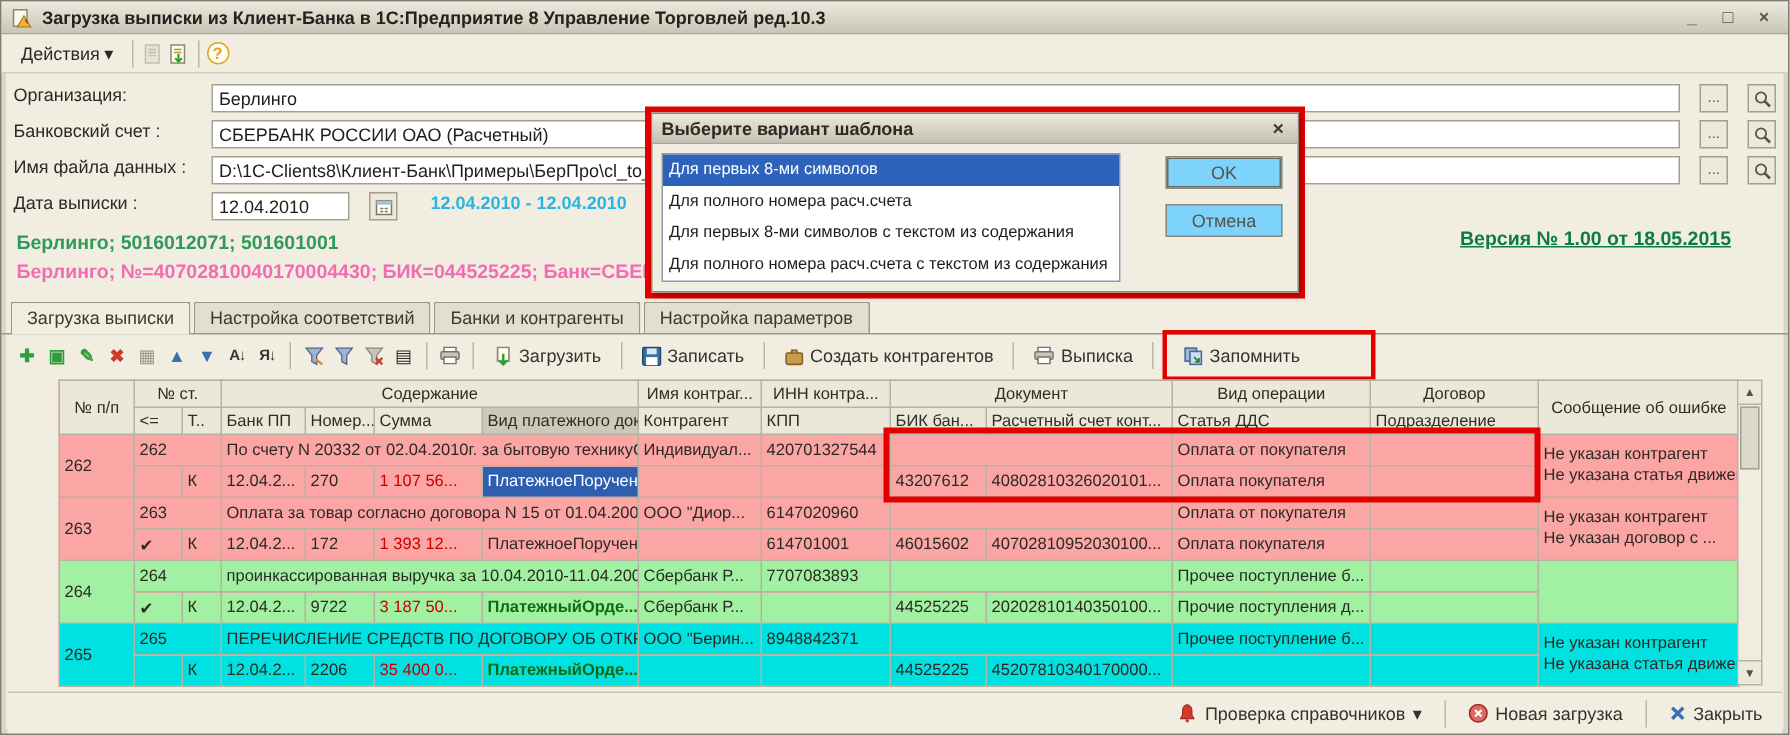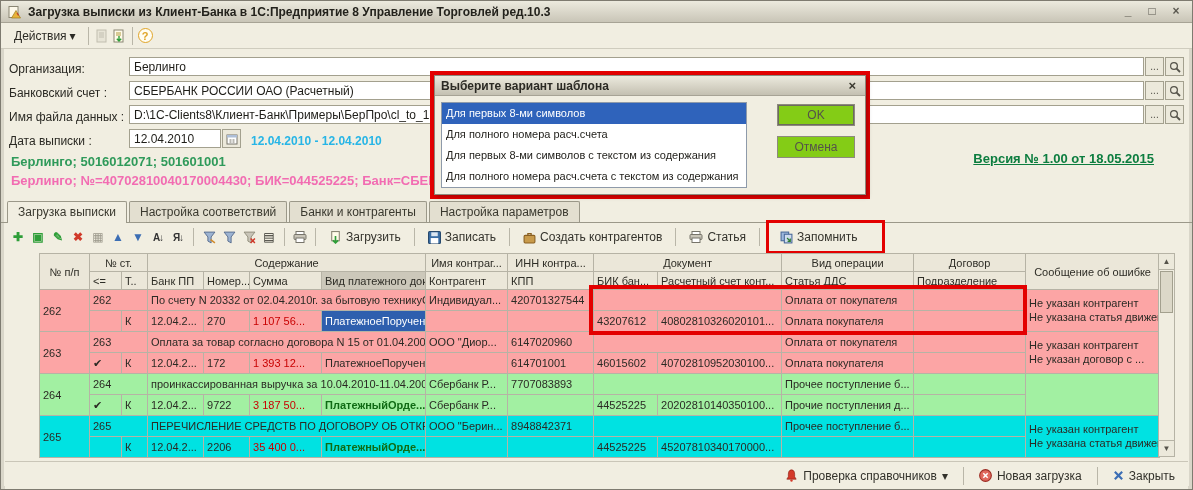--- a/index.html
+++ b/index.html
@@ -21,21 +21,21 @@
   .menubar { height:26px; display:flex; align-items:center; gap:1px; padding:0 6px;
     border-bottom:1px solid #cfccbe; background:#f1eee1; }
   .menu-btn { display:flex; align-items:center; gap:3px; padding:2px 6px; border:1px solid transparent; }
   .tb-sep { width:1px; height:18px; background:#b9b6a8; margin:0 4px; }
   .mini-icon { display:inline-flex; width:16px; height:16px; align-items:center; justify-content:center; }
   .help-badge { width:15px; height:15px; border-radius:50%; border:1.5px solid #e0a427;
     color:#e0a427; font-weight:bold; font-size:11px; display:inline-flex; align-items:center; justify-content:center; background:#fffdf2; }
 
   
   .form-area { position:relative; height:152px; padding:7px 8px 0 8px; }
-  .frow { display:flex; align-items:flex-end; height:20px; margin-bottom:4px; }
+  .frow { display:flex; align-items:flex-start; height:20px; margin-bottom:4px;gap:12px; }
   .frow label { width:120px; font-size:12px; color:#2b2a24; }
   .field { height:19px; background:#fff; border:1px solid #a3a08e; padding:1px 4px; font-size:12px;
     font-family:"Liberation Sans",sans-serif; color:#1e1d18; }
   .field.wide { flex:1; }
   .btn-sq { width:19px; height:19px; border:1px solid #a3a08e; background:#ece9db;
     display:inline-flex; align-items:center; justify-content:center; font-size:10px; color:#55534a; margin-left:1px; }
   .date-range { color:#27b5e6; font-weight:bold; margin-left:10px; font-size:12px; }
   .org-info { color:#2f9a5a; font-weight:bold; font-size:13px; margin:6px 0 4px 2px; }
   .bank-info { color:#f26cb2; font-weight:bold; font-size:13px; margin-left:2px; white-space:nowrap; overflow:hidden; }
   .version-link { position:absolute; right:38px; top:102px; color:#0c7d3f; font-weight:bold;
@@ -51,21 +51,21 @@
   .tab-toolbar { height:28px; display:flex; align-items:center; gap:2px; padding:0 4px 0 8px; overflow:visible; }
   .ticon { display:inline-flex; width:18px; height:18px; align-items:center; justify-content:center;
     font-size:12px; border:1px solid transparent; }
   .g { color:#2e9e38; font-weight:bold; }
   .r { color:#d03a2a; font-weight:bold; }
   .b { color:#3c6eb4; }
   .gray { color:#9a978a; }
   .sort-ic { font-size:10px; font-weight:bold; color:#333; letter-spacing:-1px; }
   .tbtn { display:inline-flex; align-items:center; gap:4px; padding:3px 6px; border:1px solid transparent;
     font-size:12px; color:#33322b; white-space:nowrap; }
-  .ann-inline { border:3px solid #e30000; padding:3px 18px 3px 4px; margin:-6px 0; display:inline-flex; }
+  .ann-inline { border:3px solid #e30000; padding:3px 40px 3px 4px; margin:-6px 0; display:inline-flex; }
 
   
   .table-wrap { position:relative; margin:2px 8px 0 8px; height:206px; }
   table.grid { border-collapse:collapse; table-layout:fixed; width:1120px; margin-left:30px;
     font-size:11px; background:#fca5a5; }
   .grid th, .grid td { border:1px solid #b6b3a5; overflow:hidden; white-space:nowrap;
     padding:1px 3px; height:18px; font-weight:normal; text-align:left; vertical-align:middle; }
   .grid thead th { background:#ebe7d9; text-align:center; color:#2e2d26; height:18px; }
   .grid thead .th-dark { background:#ccc8ba; }
   .grid td { height:21px; }
@@ -101,21 +101,21 @@
   .dialog { position:absolute; inset:0; background:#f1eee1; border:1px solid #8d8a7d;
     box-shadow:2px 2px 4px rgba(0,0,0,.25); }
   .dlg-title { height:20px; background:linear-gradient(#eceade,#c4c0b1); border-bottom:1px solid #a7a395;
     display:flex; align-items:center; padding:0 6px; font-weight:bold; font-size:12px; }
   .dlg-title .t { flex:1; }
   .dlg-close { font-weight:bold; font-size:13px; color:#3a392f; padding:0 3px; }
   .dlg-body { position:relative; padding:6px; height:96px; }
   .dlg-list { width:306px; height:86px; background:#fff; border:1px solid #8e9aaa; font-size:11px; }
   .dlg-item { height:21px; line-height:21px; padding:0 4px; color:#1e1d18; white-space:nowrap; overflow:hidden; }
   .dlg-item.selected { background:#2f63bb; color:#fff; }
-  .dlg-btn { position:absolute; right:10px; width:78px; height:22px; background:#84cc16;
+  .dlg-btn { position:absolute; right:10px; width:78px; height:22px; background:#7dd3fc;
     border:1px solid #8d8a7d; font-size:12px; color:#55534a; text-align:center; line-height:20px; }
   .dlg-btn.ok { top:8px; box-shadow:0 0 0 1px #6d6a5e inset; }
   .dlg-btn.cancel { top:40px; }
 </style>
 </head>
 <body>
 
 <div class="window">
 
   <div class="titlebar">
@@ -277,21 +277,21 @@
         </svg>
       <span>Создать контрагентов</span>
     </span>
     <span class="tb-sep"></span>
     <span class="tbtn">
       <svg width="14" height="12" viewBox="0 0 14 12">
           <rect x="3" y="0.5" width="8" height="3.5" fill="#fff" stroke="#77746a"></rect>
           <rect x="1" y="3.5" width="12" height="5" rx="1" fill="#c9c5b8" stroke="#77746a"></rect>
           <rect x="3" y="7" width="8" height="4.5" fill="#fff" stroke="#77746a"></rect>
         </svg>
-      <span>Статья</span>
+      <span>Выписка</span>
     </span>
     <span class="tb-sep"></span>
     <span class="ann-inline">
       <span class="tbtn">
         <svg width="13" height="13" viewBox="0 0 12 12">
             <rect x="1" y="1" width="7" height="8" fill="#9db8dd" stroke="#4a6a9a"></rect>
             <rect x="4" y="3" width="7" height="8" fill="#cfdcEE" stroke="#4a6a9a"></rect>
             <path d="M6.5 6.5 l3 3 M9.5 7 v2.5 h-2.5" stroke="#2e7d32" stroke-width="1.1" fill="none"></path>
           </svg>
         <span>Запомнить</span>

